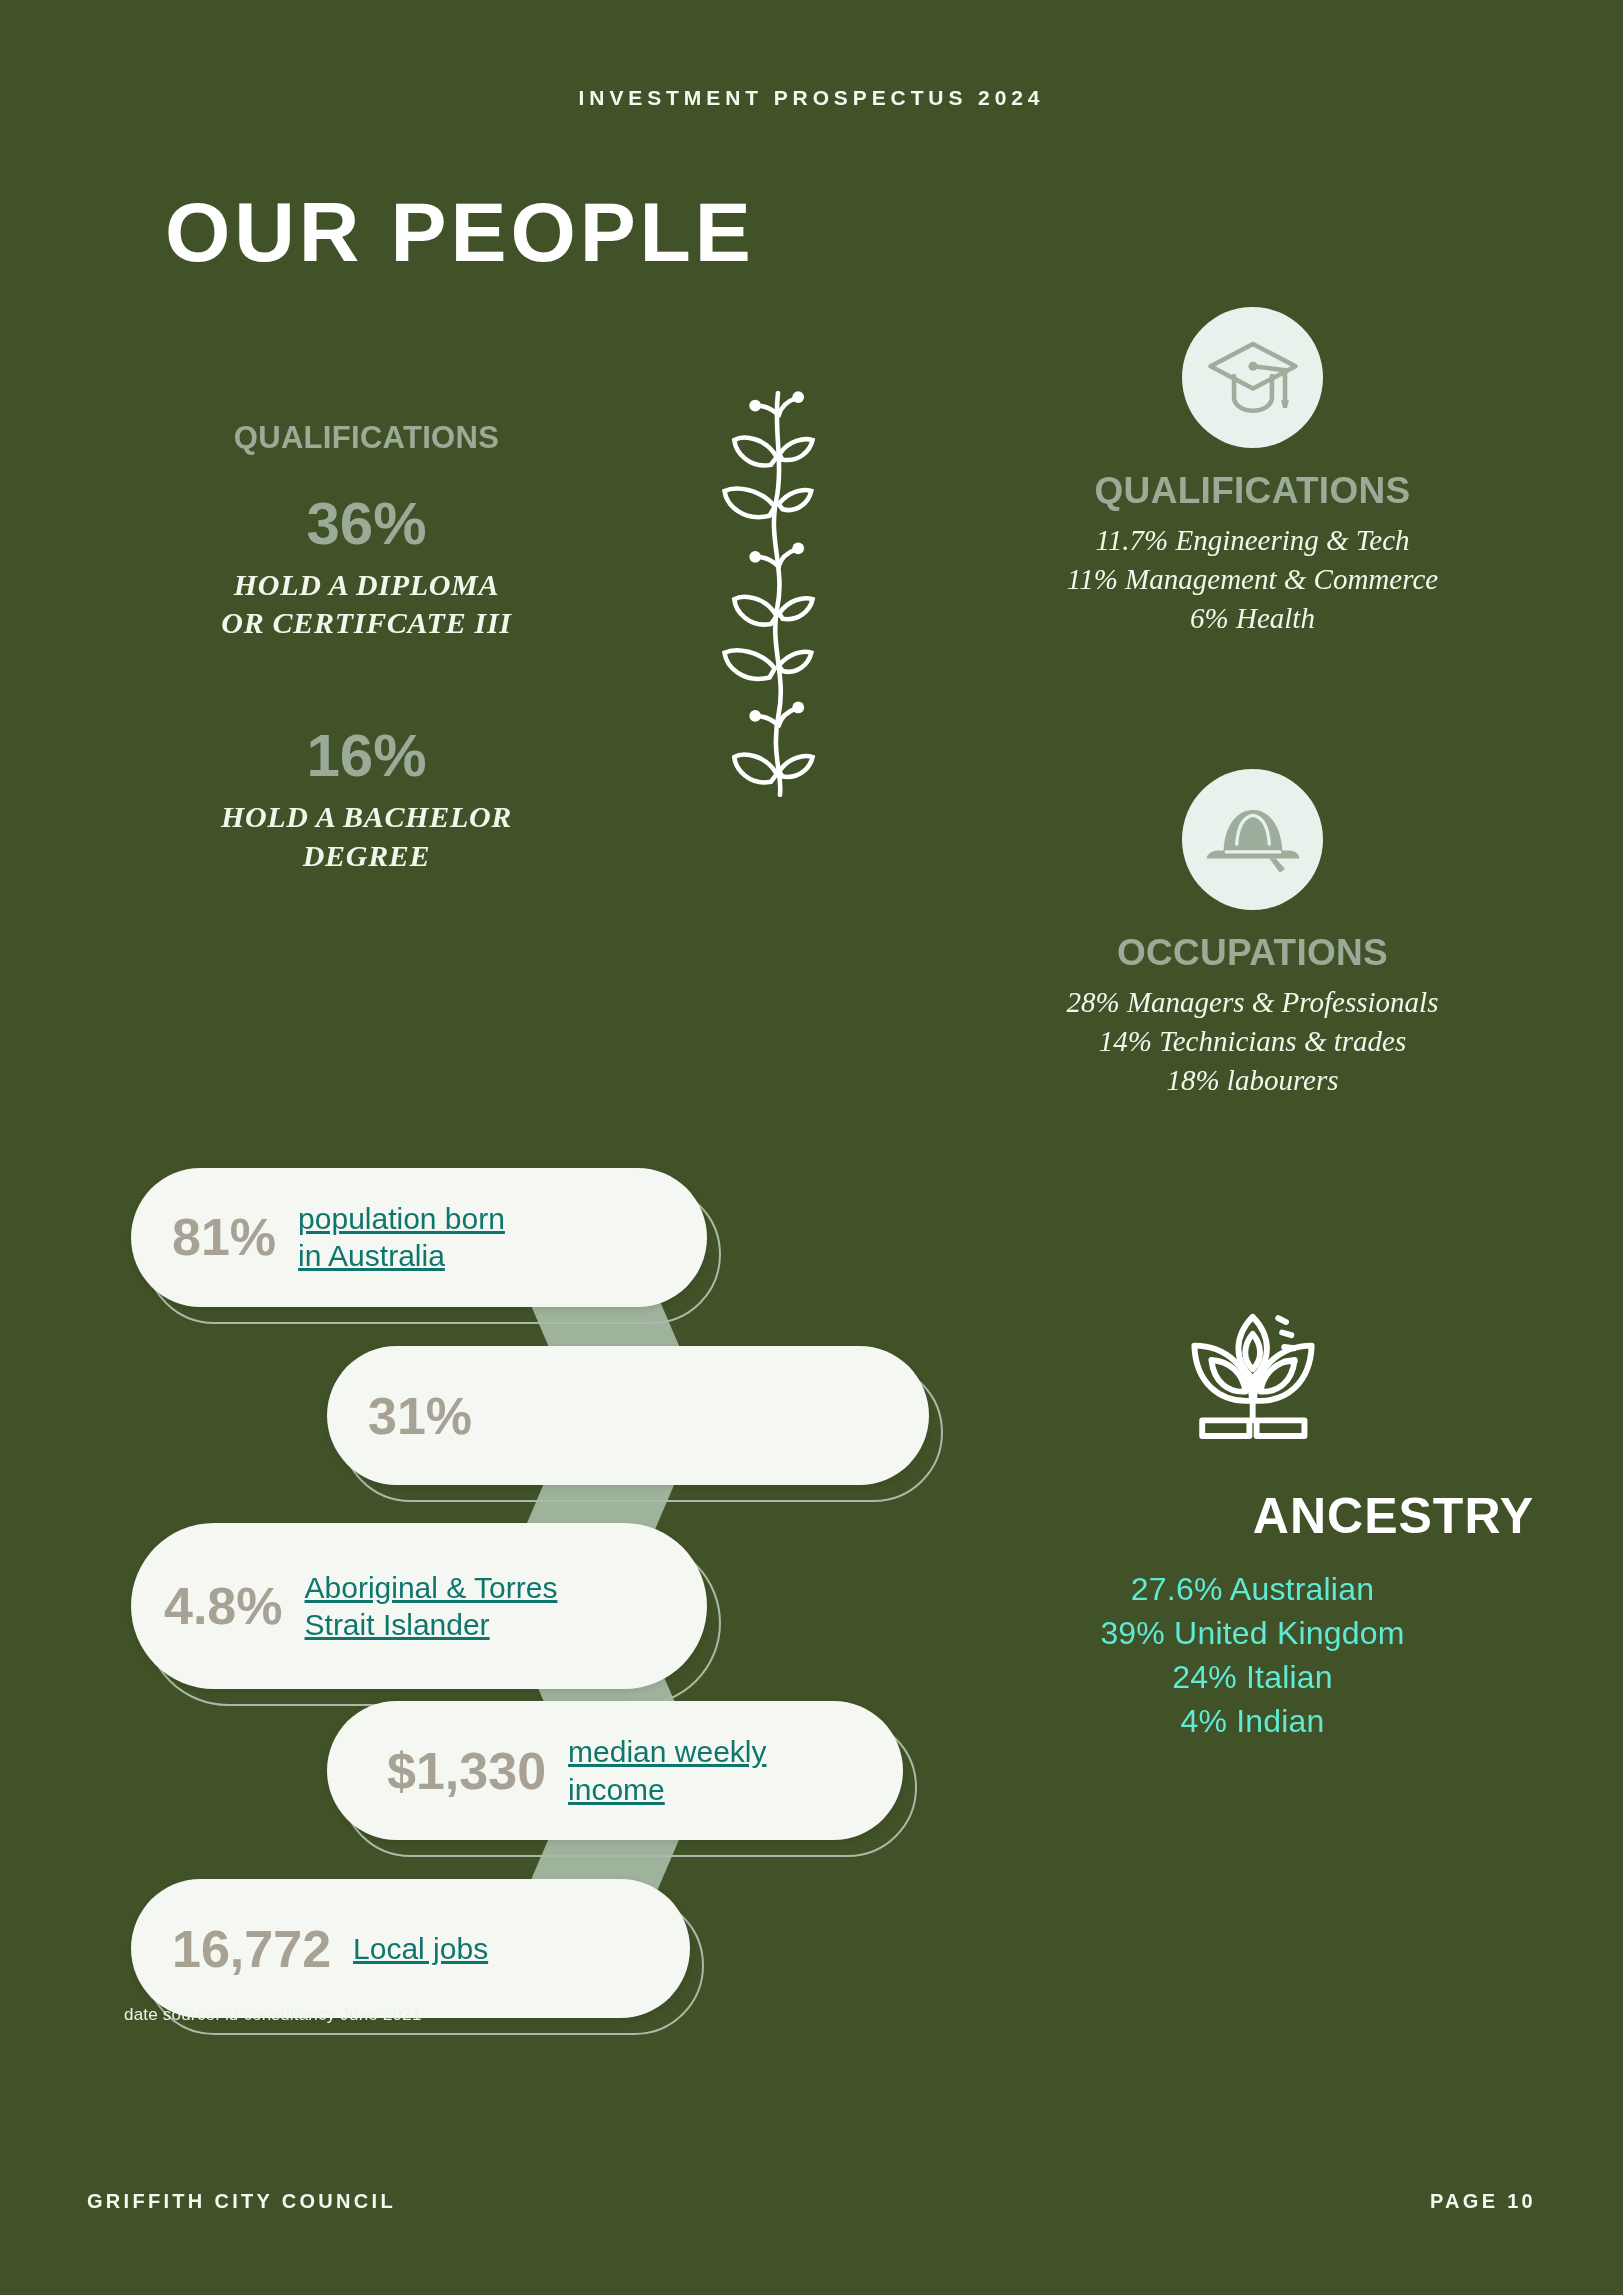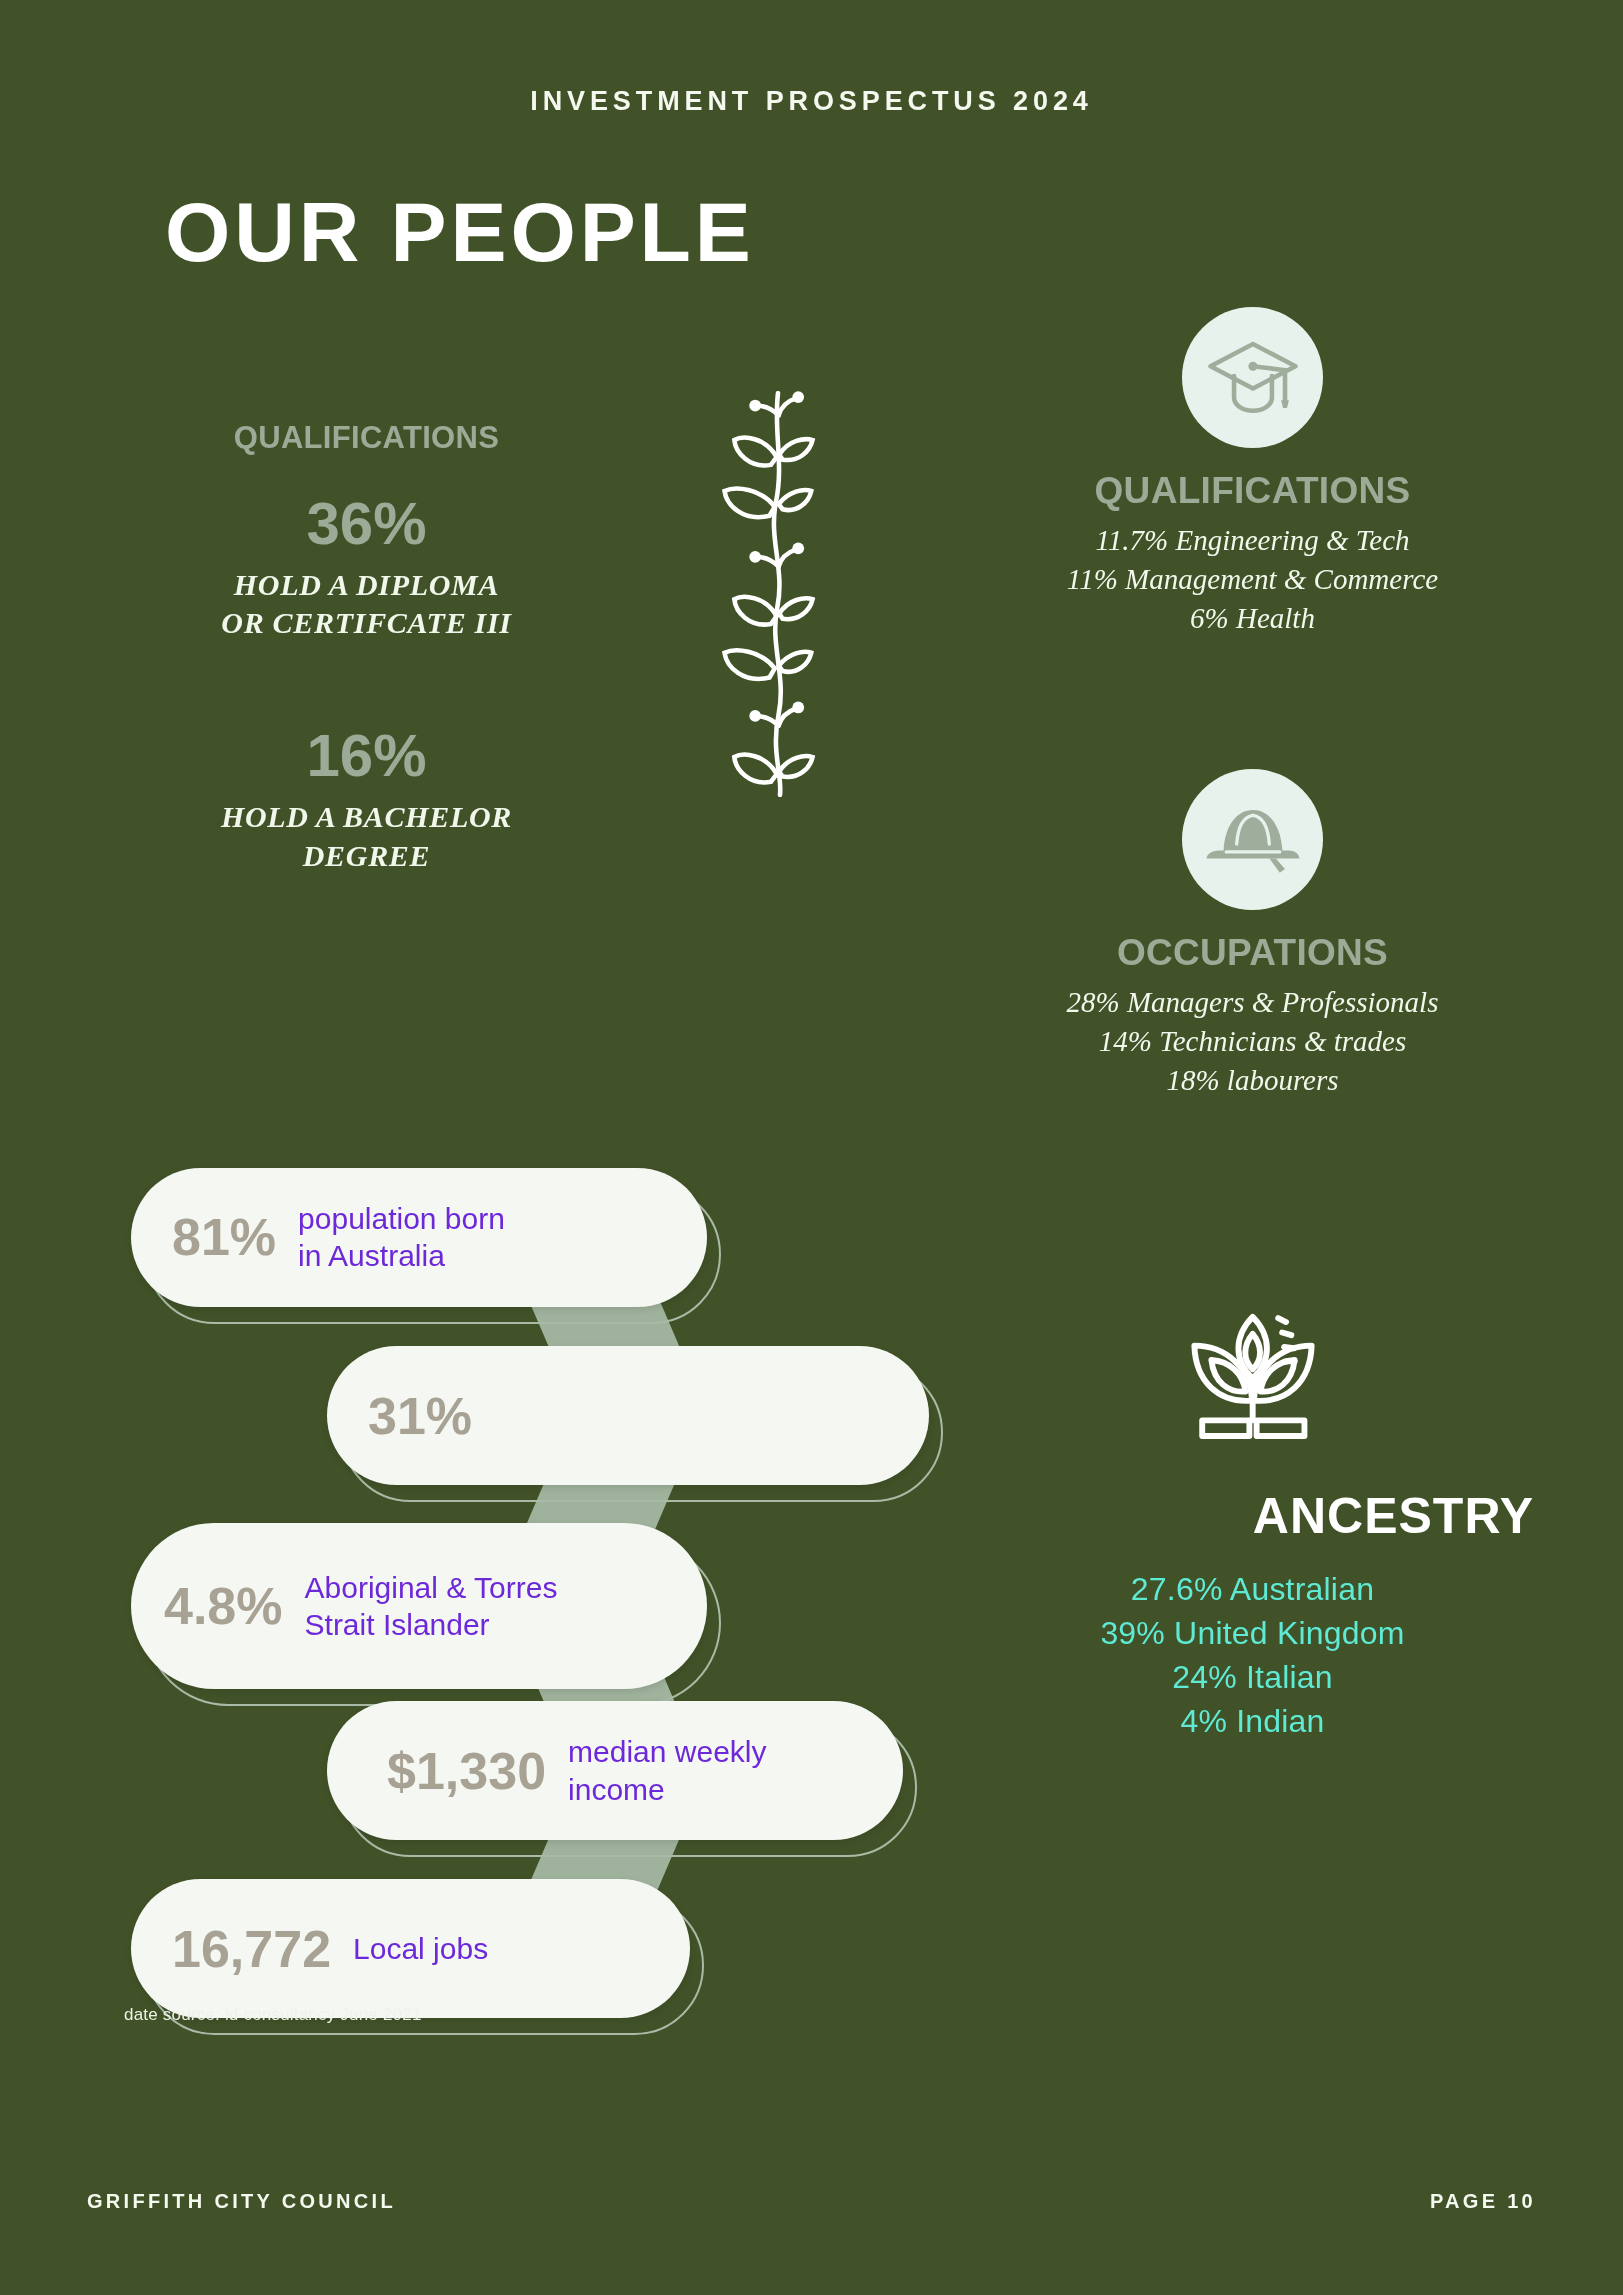--- a/index.html
+++ b/index.html
@@ -17,21 +17,21 @@
   }
 
   
   #doc-header {
     position: absolute;
     top: 86px;
     left: 0;
     width: 100%;
     text-align: center;
     color: #f4f8ef;
-    font-size: 27px;
+    font-size: 21px;
     font-weight: 700;
     letter-spacing: 4.9px;
   }
 
   
   #page-title {
     position: absolute;
     top: 190px;
     left: 165px;
     color: #ffffff;
@@ -185,24 +185,25 @@
     box-shadow: 0 2.6px 7.9px rgba(0,0,0,0.10);
   }
   .pill-value {
     color: #a7a293;
     font-weight: 700;
     font-size: 52px;
     line-height: 1;
     white-space: nowrap;
   }
   .pill-label {
-    color: #6d28d9;
+    color: #0f766e;
     font-size: 30px;
     line-height: 1.24;
     margin-left: 22px;
+    text-decoration: underline;
   }
 
   
   #pill-0 { left: 0px;   top: 19.6px;  width: 576px; height: 139px; }
   #pill-0 .pill { padding-left: 41px; }
   #pill-1 { left: 196px; top: 198px; width: 602px; height: 139px; }
   #pill-1 .pill { padding-left: 41px; }
   #pill-2 { left: 0px;   top: 375px; width: 576px; height: 166px; }
   #pill-2 .pill { padding-left: 33px; }
   #pill-3 { left: 196px; top: 553px; width: 576px; height: 139px; }

